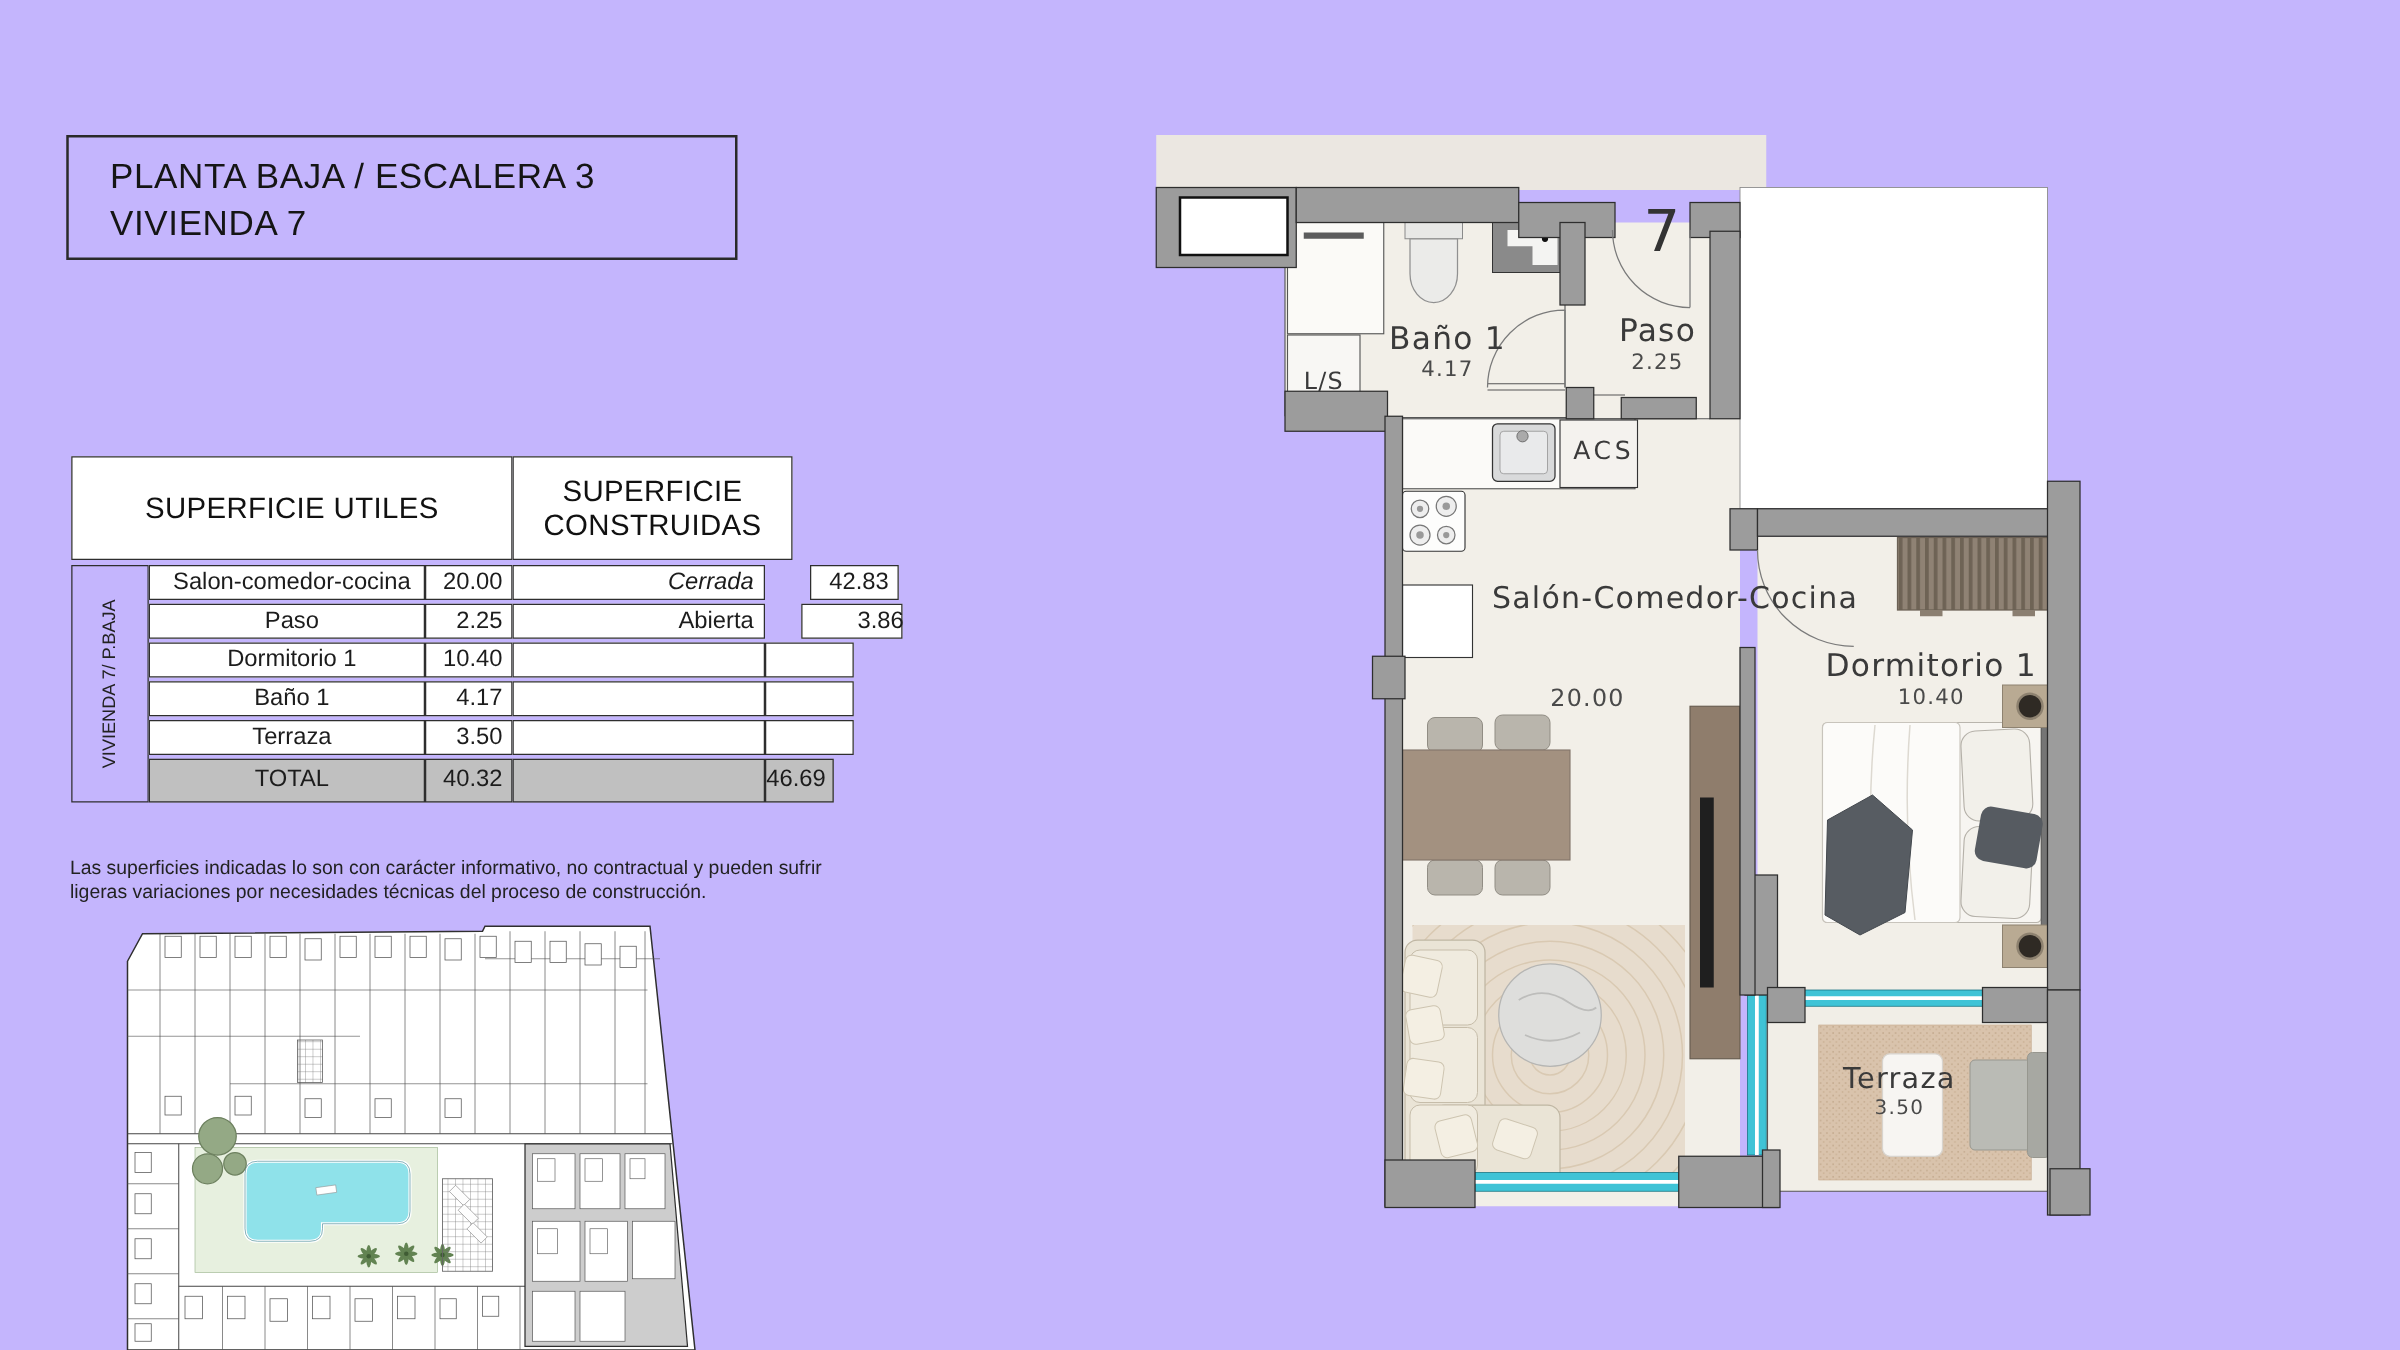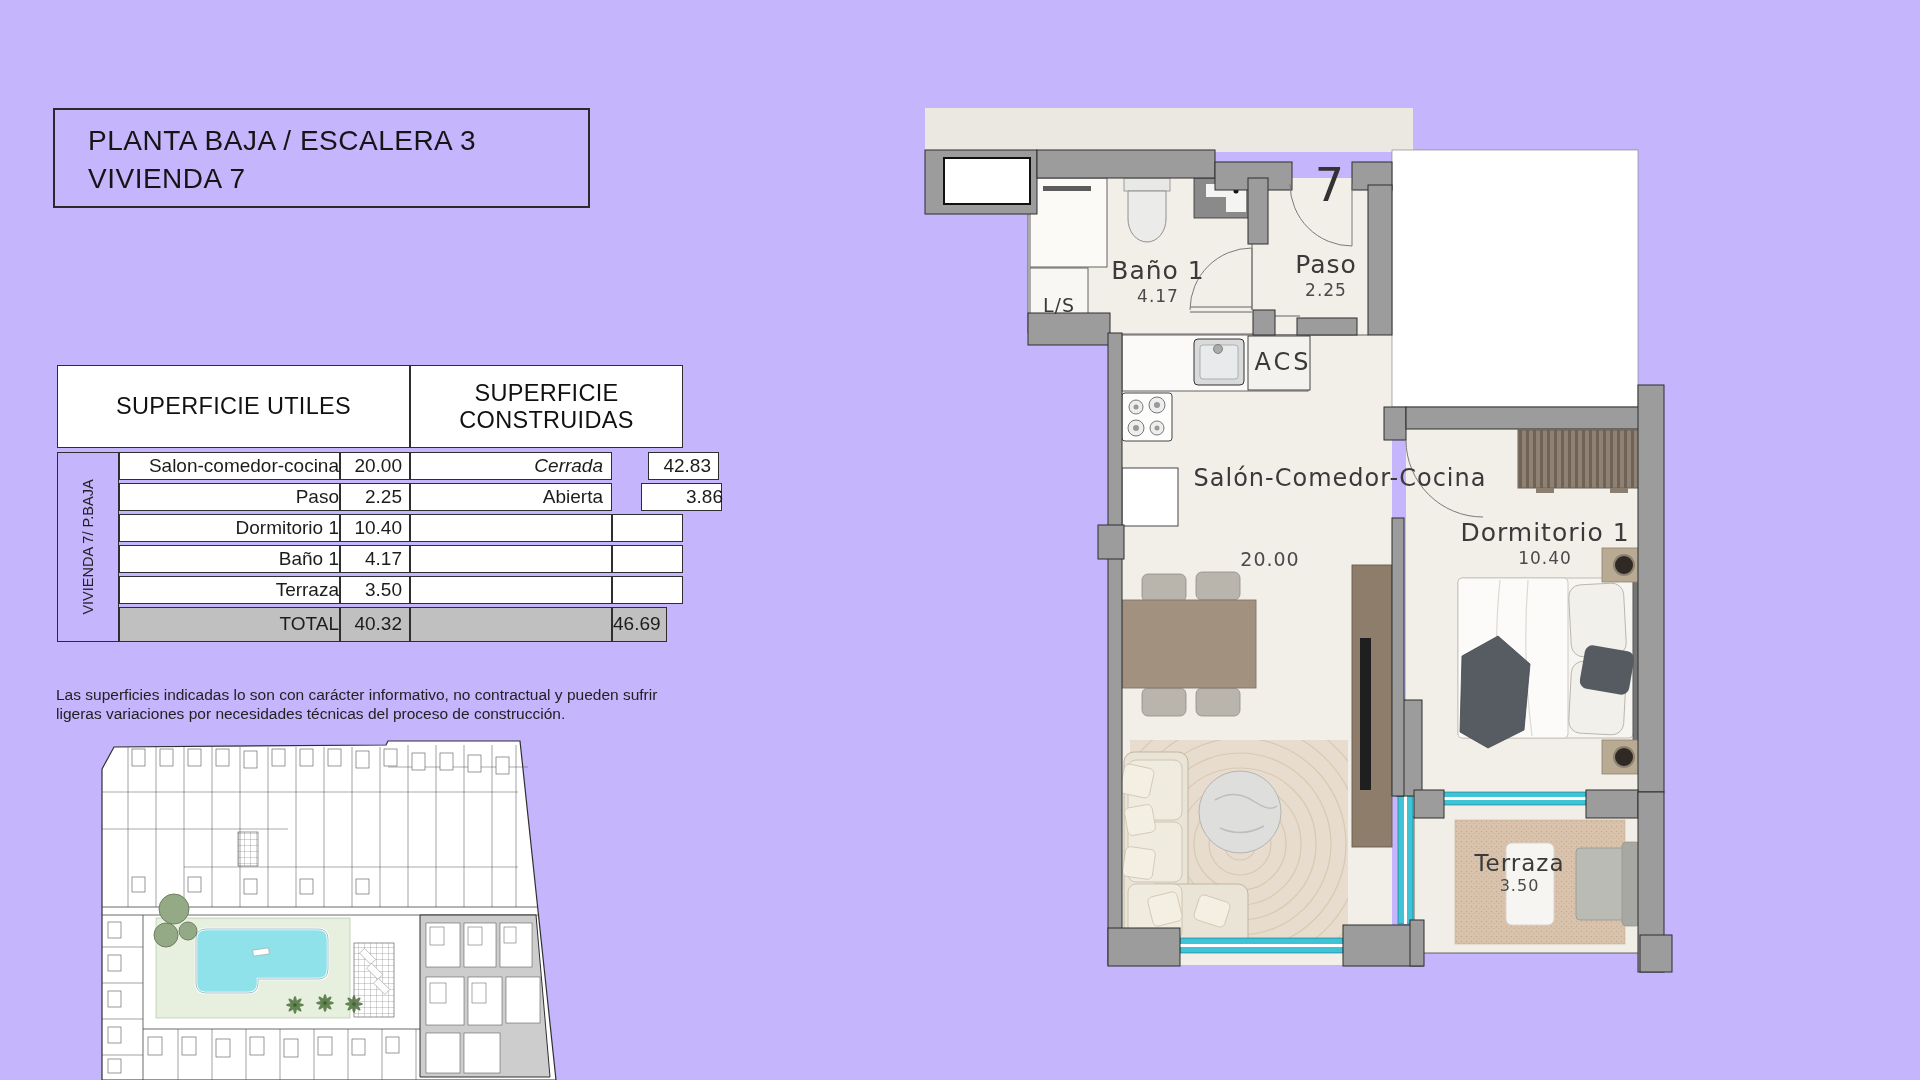--- a/index.html
+++ b/index.html
@@ -8,21 +8,21 @@
   
   .title-box{position:absolute;left:53px;top:108px;width:537px;height:100px;
              border:2px solid #2a2a2a;box-sizing:border-box;padding:12px 0 0 33px;}
   .title-box .l1,.title-box .l2{font-size:28px;line-height:38px;letter-spacing:.5px;color:#151515;}
   
   .tbl{position:absolute;left:57px;top:365px;width:626px;height:278px;font-size:19px;}
   .cell{position:absolute;box-sizing:border-box;border:1.5px solid #2e2e2e;background:#fff;}
   .hdr{display:flex;align-items:center;justify-content:center;text-align:center;
        font-size:23.5px;letter-spacing:.3px;color:#111;}
   .num{text-align:right;padding-right:7px;}
-  .nam{text-align:right;padding-left:8px;}
+  .nam{text-align:center;padding-left:8px;}
   .rnam{text-align:right;padding-right:8px;}
   .rowcell{height:28px;line-height:25px;}
   .tot{background:#c0c0c0;}
   .vcell{position:absolute;box-sizing:border-box;border:1.5px solid #2e2e2e;}
   .vtext{position:absolute;width:188px;height:60px;left:50%;top:50%;
          transform:translate(-50%,-50%) rotate(-90deg);text-align:center;
          font-size:14.5px;line-height:60px;color:#222;white-space:nowrap;}
   
   .disc{position:absolute;left:56px;top:666px;width:640px;font-size:15.5px;line-height:19px;color:#222;margin-top:19px;}
   
@@ -37,21 +37,21 @@
 
 <div id="page">
 
   <div class="title-box">
     <div class="l1">PLANTA BAJA / ESCALERA 3</div>
     <div class="l2">VIVIENDA 7</div>
   </div>
 
   <div class="tbl">
     <div class="cell hdr" style="left:0;top:0;width:353px;height:83px;">SUPERFICIE UTILES</div>
-    <div class="cell hdr" style="left:353px;top:0;width:273px;height:83px;padding:0 30px;">SUPERFICIE CONSTRUIDAS</div>
+    <div class="cell hdr" style="left:353px;top:0;width:224px;height:83px;padding:0 30px;">SUPERFICIE CONSTRUIDAS</div>
 
     <div class="vcell" style="left:0;top:87px;width:62px;height:190px;">
       <div class="vtext">VIVIENDA 7/ P.BAJA</div>
     </div>
 
     <div class="cell rowcell nam" style="left:62px;top:87px;width:221px;">Salon-comedor-cocina</div>
     <div class="cell rowcell num" style="left:283px;top:87px;width:70px;">20.00</div>
     <div class="cell rowcell rnam" style="left:353px;top:87px;width:202px;font-style:italic;">Cerrada</div>
     <div class="cell rowcell num" style="left:555px;top:87px;width:71px;margin-left:36px;">42.83</div>
 
@@ -386,21 +386,21 @@
 
   <div class="plabel rname" style="left:1098px;top:256px;width:120px;">Baño 1</div>
   <div class="plabel rarea" style="left:1098px;top:286px;width:120px;">4.17</div>
 
   <div class="plabel rname" style="left:1266px;top:250px;width:120px;">Paso</div>
   <div class="plabel rarea" style="left:1266px;top:280px;width:120px;">2.25</div>
 
   <div class="plabel" style="left:1300px;top:158px;width:60px;font-size:46px;color:#333;">7</div>
 
   <div class="plabel" style="left:1032px;top:294px;width:54px;font-size:19px;">L/S</div>
-  <div class="plabel" style="left:1250px;top:348px;width:66px;font-size:24px;letter-spacing:3px;">ACS</div>
+  <div class="plabel" style="left:1250px;top:348px;width:66px;font-size:20px;letter-spacing:3px;">ACS</div>
 
   <div class="plabel rname" style="left:1180px;top:464px;width:320px;font-size:24px;">Salón-Comedor-Cocina</div>
   <div class="plabel" style="left:1235px;top:548px;width:70px;font-size:19px;color:#4a4a4a;">20.00</div>
 
   <div class="plabel rname" style="left:1455px;top:518px;width:180px;">Dormitorio 1</div>
   <div class="plabel rarea" style="left:1455px;top:548px;width:180px;">10.40</div>
 
   <div class="plabel rname" style="left:1452px;top:850px;width:135px;font-size:23px;">Terraza</div>
   <div class="plabel rarea" style="left:1452px;top:876px;width:135px;font-size:16px;">3.50</div>
 

